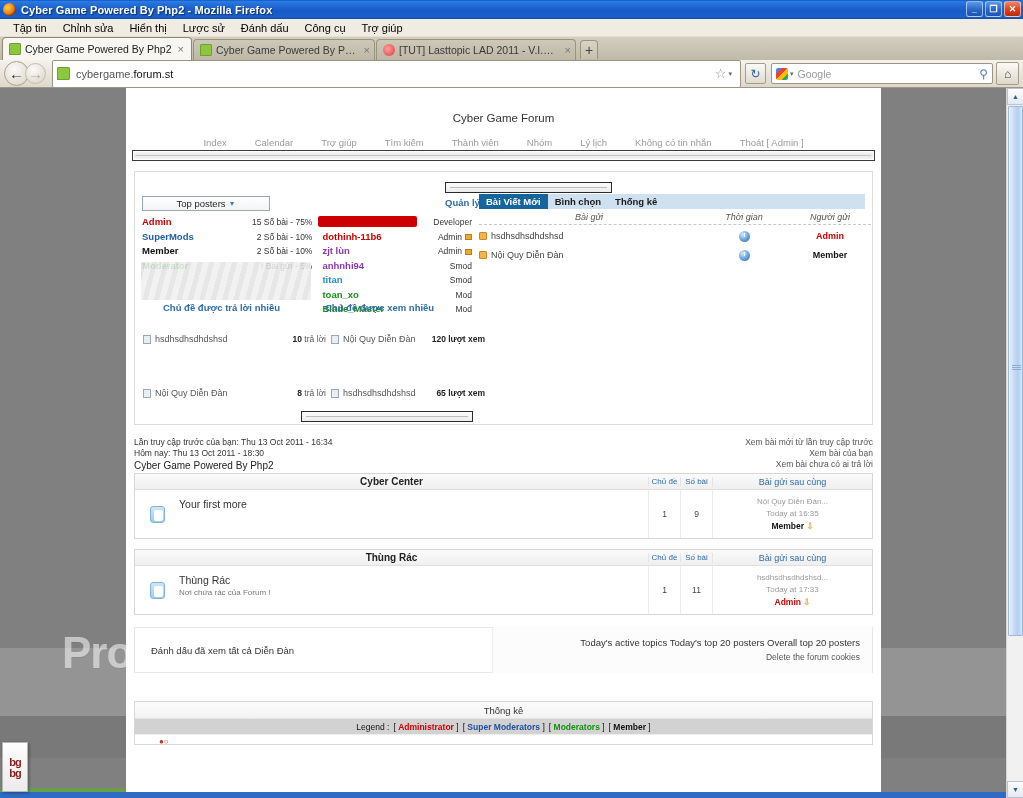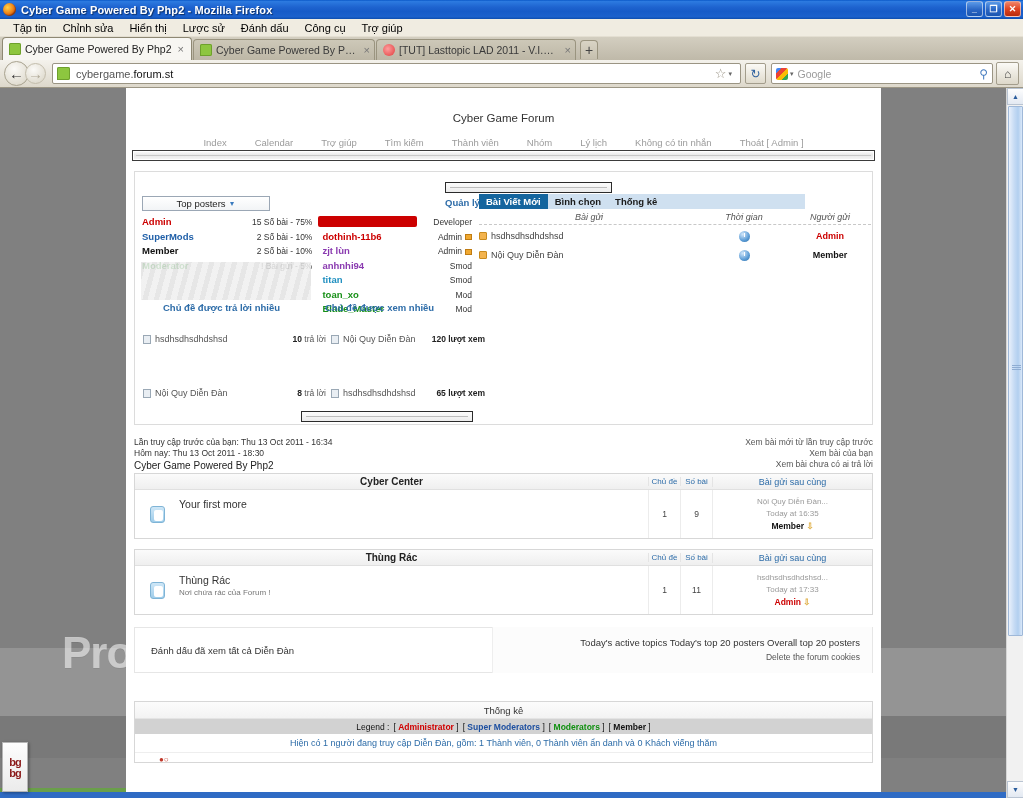--- a/index.html
+++ b/index.html
@@ -88,21 +88,21 @@
   }
   .nav-back, .nav-fwd {
     width: 25px; height: 25px; border-radius: 50%;
     display: flex; align-items: center; justify-content: center;
     font-size: 15px; color: #333;
     background: radial-gradient(circle at 40% 30%,#fbfaf7,#d8d3c4);
     border: 1px solid #a9a390;
   }
   .nav-fwd { width: 21px; height: 21px; color: #b0aa98; border-color: #c3bdac; margin-left: -4px; }
   .urlbox {
-    flex: 1; height: 21px; margin: 0 4px 0 6px;
+    flex: 1; height: 28px; margin: 0 4px 0 6px;
     background: #fff; border: 1px solid #9b9584; border-radius: 2px;
     display: flex; align-items: center; padding: 0 4px;
   }
   .url-fav {
     width: 13px; height: 13px; margin-right: 6px; flex: 0 0 13px;
     background: #8dc63f; border-radius: 2px 2px 2px 0;
     box-shadow: inset 0 0 0 1px #6ea02c;
   }
   .url-text { font-size: 11px; color: #555; }
   .url-text b { color: #111; font-weight: normal; }
@@ -202,21 +202,21 @@
     font-size: 9.5px; font-weight: bold; color: #2d6ca8;
   }
   .minibar {
     position: absolute; left: 310px; top: 10px; width: 167px; height: 11px;
     border: 1px solid #2b2b2b; background: linear-gradient(to bottom,#fcfcfc,#ececec);
   }
   .minibar i { display:block; height:1px; background:#bdbdbd; margin:4px 4px 0 4px; }
 
   
   .stabs {
-    position: absolute; left: 344px; top: 22px; width: 326px; height: 15px;
+    position: absolute; left: 344px; top: 22px; width: 386px; height: 15px;
     background: #cfe0f0; display: flex; align-items: flex-end;
   }
   .stab { font-size: 9.5px; font-weight: bold; padding: 0 7px; height: 15px; line-height: 15px; }
   .stab.on { background: #14659e; color: #fff; }
   .stab.off { color: #1a1a1a; }
 
   
   .lefttbl { position: absolute; left: 7px; top: 44px; width: 330px; font-size: 9.5px; }
   .lrow { display: flex; align-items: baseline; height: 14.5px; }
   .lrank { width: 86px; font-weight: bold; }
@@ -690,21 +690,20 @@
 
       <div class="statbox">
         <div class="sb-title">Thống kê</div>
         <div class="sb-legend">
           <span>Legend :</span>
           <span>[&nbsp;<b class="lg-admin">Administrator</b>&nbsp;]</span>
           <span>[&nbsp;<b class="lg-smod">Super Moderators</b>&nbsp;]</span>
           <span>[&nbsp;<b class="lg-mod">Moderators</b>&nbsp;]</span>
           <span>[&nbsp;<b class="lg-mem">Member</b>&nbsp;]</span>
         </div>
-        <div class="sb-line">Hiện có 1 người đang truy cập Diễn Đàn, gồm: 1 Thành viên, 0 Thành viên ẩn danh và 0 Khách viếng thăm</div>
         <div class="sb-foot">
           <div class="sb-dot">●○</div>
         </div>
       </div>
 
     </div>
 
     <div class="deskstrip"></div>
     <div class="greenstrip"></div>
   </div>

